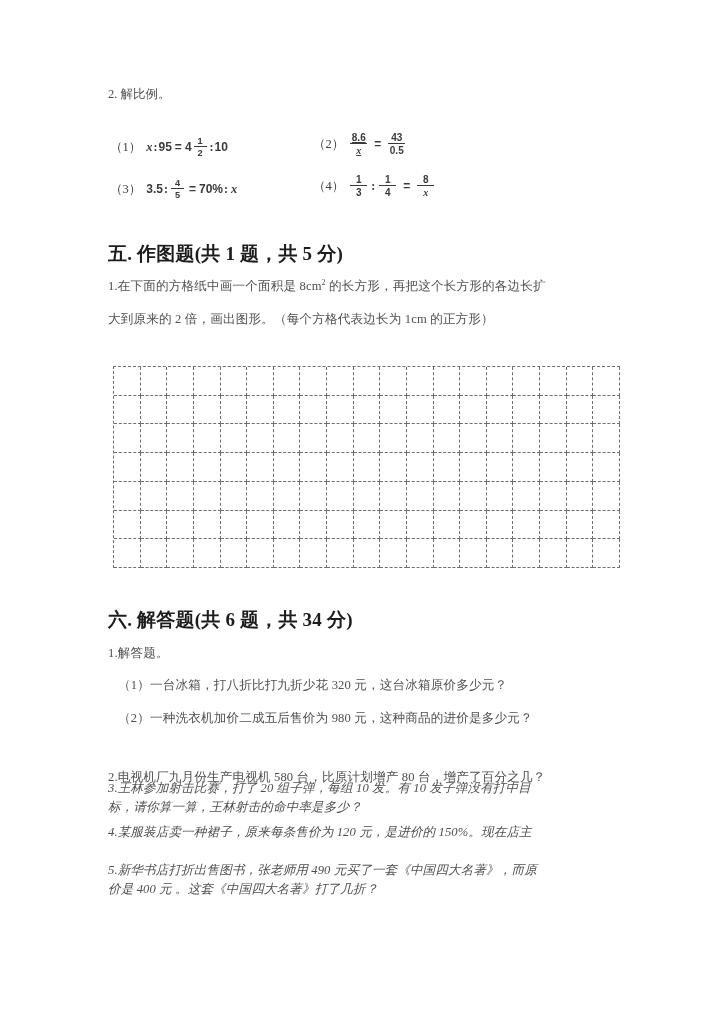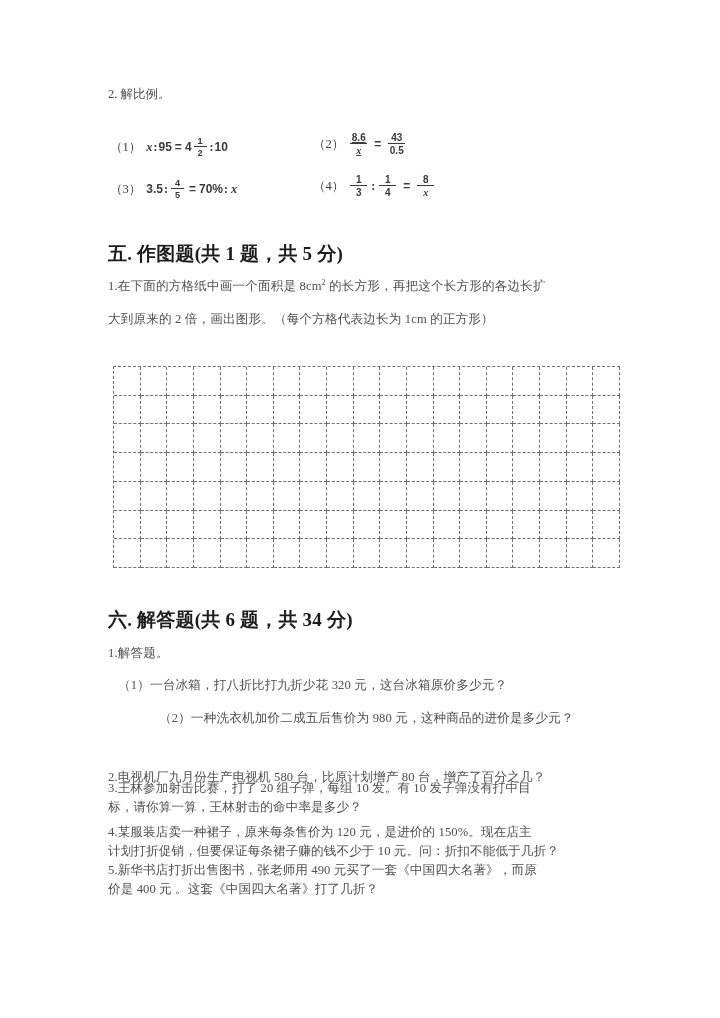--- a/index.html
+++ b/index.html
@@ -53,20 +53,21 @@
     line-height: 19px;
     letter-spacing: 0.15px;
   }
 
   .body-block {
     position: absolute;
     font-size: 12.6px;
     color: #4f4f4f;
     line-height: 18.5px;
     letter-spacing: 0.1px;
+    font-style: italic;
   }
 
   
   .expr {
     position: absolute;
     font-size: 12.5px;
     color: #3a3a3a;
     display: flex;
     align-items: center;
     white-space: nowrap;
@@ -386,36 +387,35 @@
   <div class="section-head" style="left:108px; top:607px;">六. 解答题(共 6 题，共 34 分)</div>
 
   <div class="body-text" style="left:108px; top:644px;text-align:right;">
     <span>1.</span><span>解答题。</span>
   </div>
 
   <div class="body-text" style="left:118px; top:676px;">
     <span>（1）</span><span>一台冰箱，打八折比打九折少花 320 元，这台冰箱原价多少元？</span>
   </div>
 
-  <div class="body-text" style="left:118px; top:709px;margin-left:41px;">
+  <div class="body-text" style="left:118px; top:709px;">
     <span>（2）</span><span>一种洗衣机加价二成五后售价为 980 元，这种商品的进价是多少元？</span>
   </div>
 
   <div class="body-text" style="left:108px; top:768px;">
     <span>2.</span><span>电视机厂九月份生产电视机 580 台，比原计划增产 80 台，增产了百分之几？</span>
   </div>
 
   <div class="body-block" style="left:108px; top:779px; width:520px;">
     <div><span>3.</span><span>王林参加射击比赛，打了 20 组子弹，每组 10 发。有 10 发子弹没有打中目</span></div>
     <div>标，请你算一算，王林射击的命中率是多少？</div>
   </div>
 
   <div class="body-block" style="left:108px; top:823px; width:524px;">
     <div><span>4.</span><span>某服装店卖一种裙子，原来每条售价为 120 元，是进价的 150%。现在店主</span></div>
-    <div>计划打折促销，但要保证每条裙子赚的钱不少于 10 元。问：折扣不能低于几折？</div>
   </div>
 
   <div class="body-block" style="left:108px; top:861px; width:524px;">
     <div><span>5.</span><span>新华书店打折出售图书，张老师用 490 元买了一套《中国四大名著》，而原</span></div>
     <div>价是 400 元 。这套《中国四大名著》打了几折？</div>
   </div>
 
 </div>
 
 </body></html>

